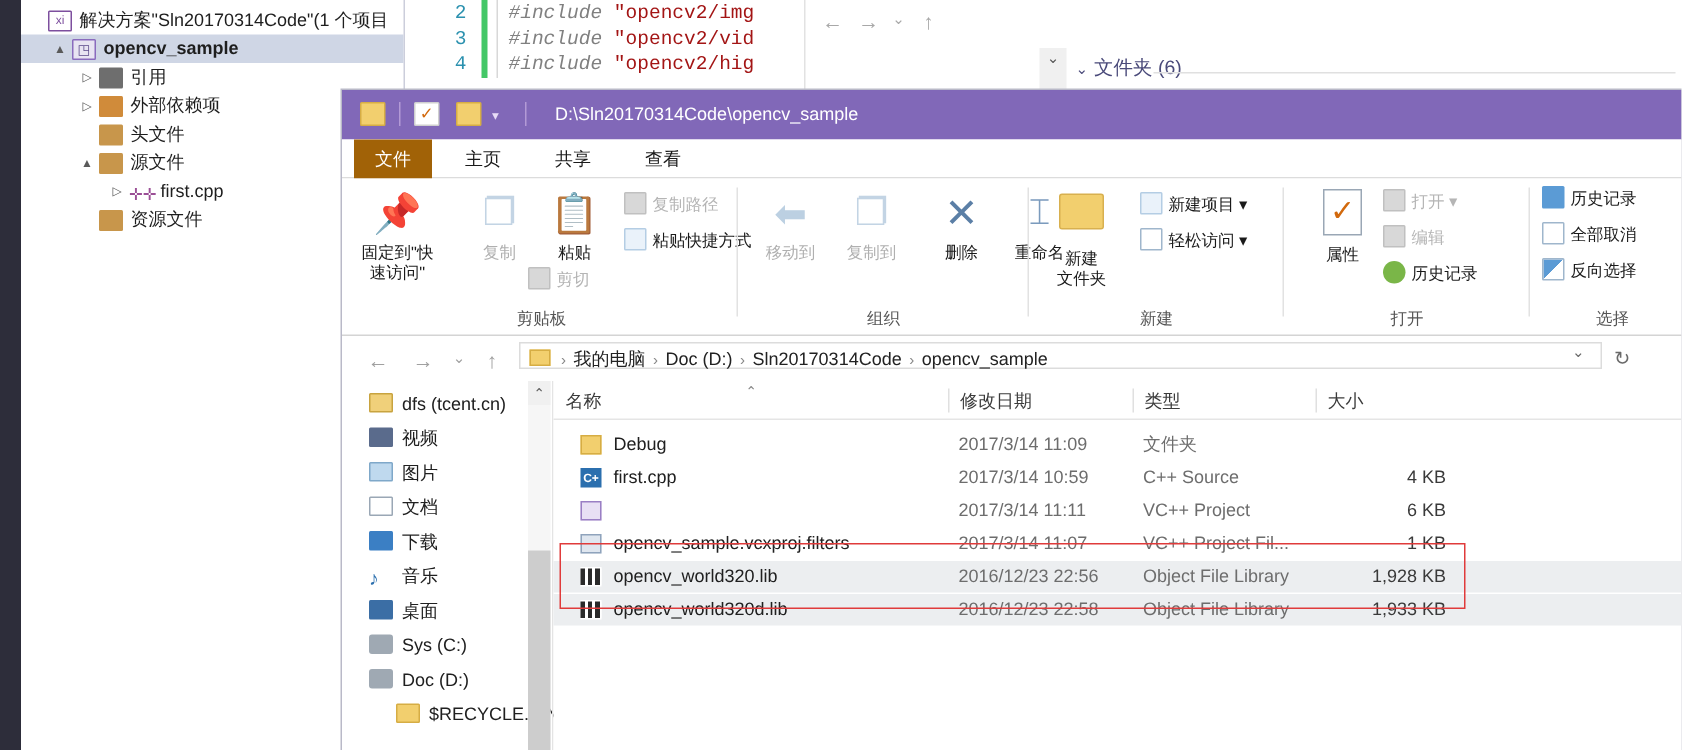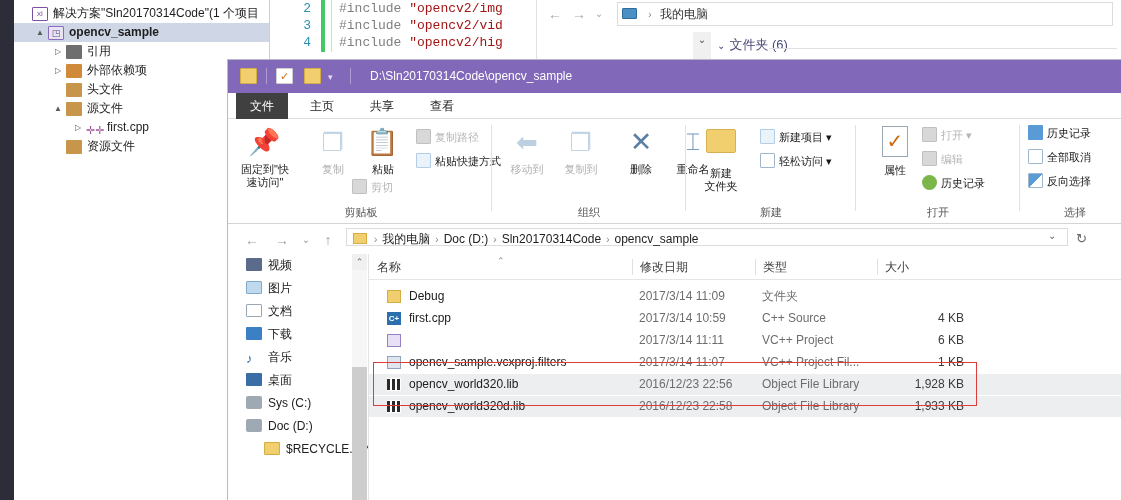--- a/index.html
+++ b/index.html
@@ -63,21 +63,21 @@
     position: absolute; left: 0; top: 0; width: 46px; height: 52px;
     text-align: right; color: #2b91af;
   }
   .code-changebar {
     position: absolute; left: 50px; top: 0; width: 4px; height: 52px;
     background: #44c767;
   }
   .code-sep { position:absolute; left:60px; top:0; width:1px; height:52px; background:#d8d8d8; }
   .code-text { position: absolute; left: 68px; top: 0; color: #000; white-space: nowrap; }
   .code-line { height: 17px; line-height: 17px; }
-  .kw { color: #808080; }
+  .kw { color: #808080; font-style: italic; }
   .str { color: #a31515; }
 
   
   .bg-explorer {
     position: absolute; left: 536px; top: 0; width: 585px; height: 62px;
     background: #ffffff; border-left: 1px solid #e2e2e2;
     font-size: 12px; color: #333;
   }
   .bg-nav-btn {
     position:absolute; top:4px; width:20px; height:20px; line-height:20px;
@@ -124,21 +124,21 @@
   .fg-title-text { position:absolute; left:142px; top:9px; }
 
   .fg-tabs {
     position:relative; height:26px; background:#ffffff;
     border-bottom:1px solid #dcdcdc; font-size:12px;
   }
   .fg-tab {
     position:absolute; top:0; height:26px; line-height:26px;
     text-align:center; color:#1a1a1a;
   }
-  .fg-tab.file { background:#404040; color:#ffffff; }
+  .fg-tab.file { background:#a16207; color:#ffffff; }
 
   .fg-ribbon {
     position:relative; height:105px; background:#ffffff;
     border-bottom:1px solid #d4d4d4;
   }
   .rb-group { position:absolute; top:0; height:105px; }
   .rb-group-sep { position:absolute; top:6px; width:1px; height:86px; background:#e2e2e2; }
   .rb-group-label {
     position:absolute; bottom:4px; width:100%; text-align:center;
     font-size:11px; color:#555;
@@ -317,25 +317,20 @@
         <div class="code-line"><span class="kw">#include </span><span class="str">"opencv2/hig</span></div>
         <div class="code-line"></div>
       </div>
   </div>
 
   <div class="bg-explorer">
     <div class="bg-nav-btn" style="left:8px">←</div>
     <div class="bg-nav-btn" style="left:32px">→</div>
     <div class="bg-nav-btn" style="left:52px;font-size:10px">⌄</div>
     <div class="bg-nav-btn" style="left:72px">↑</div>
-    <div class="bg-addrbox">
-      <span class="bg-monitor"></span>
-      <span class="bg-chev">›</span>
-      <span>我的电脑</span>
-    </div>
     <div class="bg-scroll-up">⌄</div>
     <div class="bg-group">
       <span style="font-size:10px;margin-right:4px">⌄</span><span>文件夹 (6)</span>
     </div>
     <div class="bg-rule"></div>
   </div>
 
   <div class="fg">
 
     <div class="fg-title">
@@ -406,20 +401,21 @@
       <div class="fga-btn" style="left:44px">→</div>
       <div class="fga-btn" style="left:68px;font-size:10px">⌄</div>
       <div class="fga-btn" style="left:90px">↑</div>
       <div class="fga-box" id="crumbs"><span class="fga-folder"></span><span class="bg-chev">›</span><span>我的电脑</span><span class="bg-chev">›</span><span>Doc (D:)</span><span class="bg-chev">›</span><span>Sln20170314Code</span><span class="bg-chev">›</span><span>opencv_sample</span></div>
       <div class="fga-caret">⌄</div>
       <div class="fga-refresh">↻</div>
     </div>
 
     <div class="fg-body">
       <div class="nav-pane" id="navpane">
+          <div class="nav-item" style="padding-left: 18px; margin-top: 4px;"><span class="nav-ico i-dfs"></span><span>dfs (tcent.cn)</span></div>
           <div class="nav-item" style="padding-left: 18px; margin-top: 0px;"><span class="nav-ico i-video"></span><span>视频</span></div>
           <div class="nav-item" style="padding-left: 18px; margin-top: 0px;"><span class="nav-ico i-pic"></span><span>图片</span></div>
           <div class="nav-item" style="padding-left: 18px; margin-top: 0px;"><span class="nav-ico i-doc"></span><span>文档</span></div>
           <div class="nav-item" style="padding-left: 18px; margin-top: 0px;"><span class="nav-ico i-dl"></span><span>下载</span></div>
           <div class="nav-item" style="padding-left: 18px; margin-top: 0px;"><span class="nav-ico i-music" style="background: transparent; font-size: 13px; line-height: 13px;">♪</span><span>音乐</span></div>
           <div class="nav-item" style="padding-left: 18px; margin-top: 0px;"><span class="nav-ico i-desk"></span><span>桌面</span></div>
           <div class="nav-item" style="padding-left: 18px; margin-top: 0px;"><span class="nav-ico i-drive"></span><span>Sys (C:)</span></div>
           <div class="nav-item" style="padding-left: 18px; margin-top: 0px;"><span class="nav-ico i-drive"></span><span>Doc (D:)</span></div>
           <div class="nav-item" style="padding-left: 36px; margin-top: 0px;"><span class="nav-ico i-folder"></span><span>$RECYCLE.BIN</span></div>
         </div>

